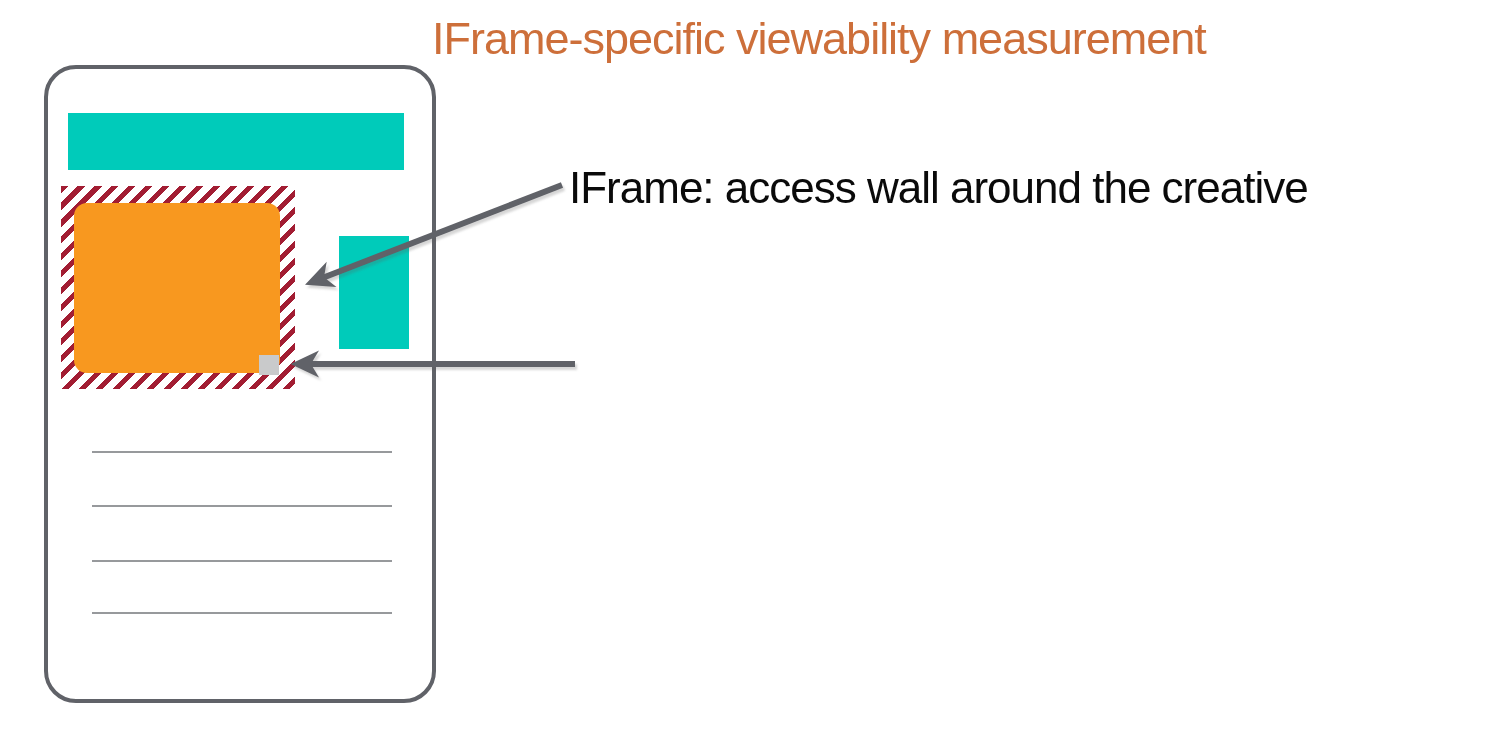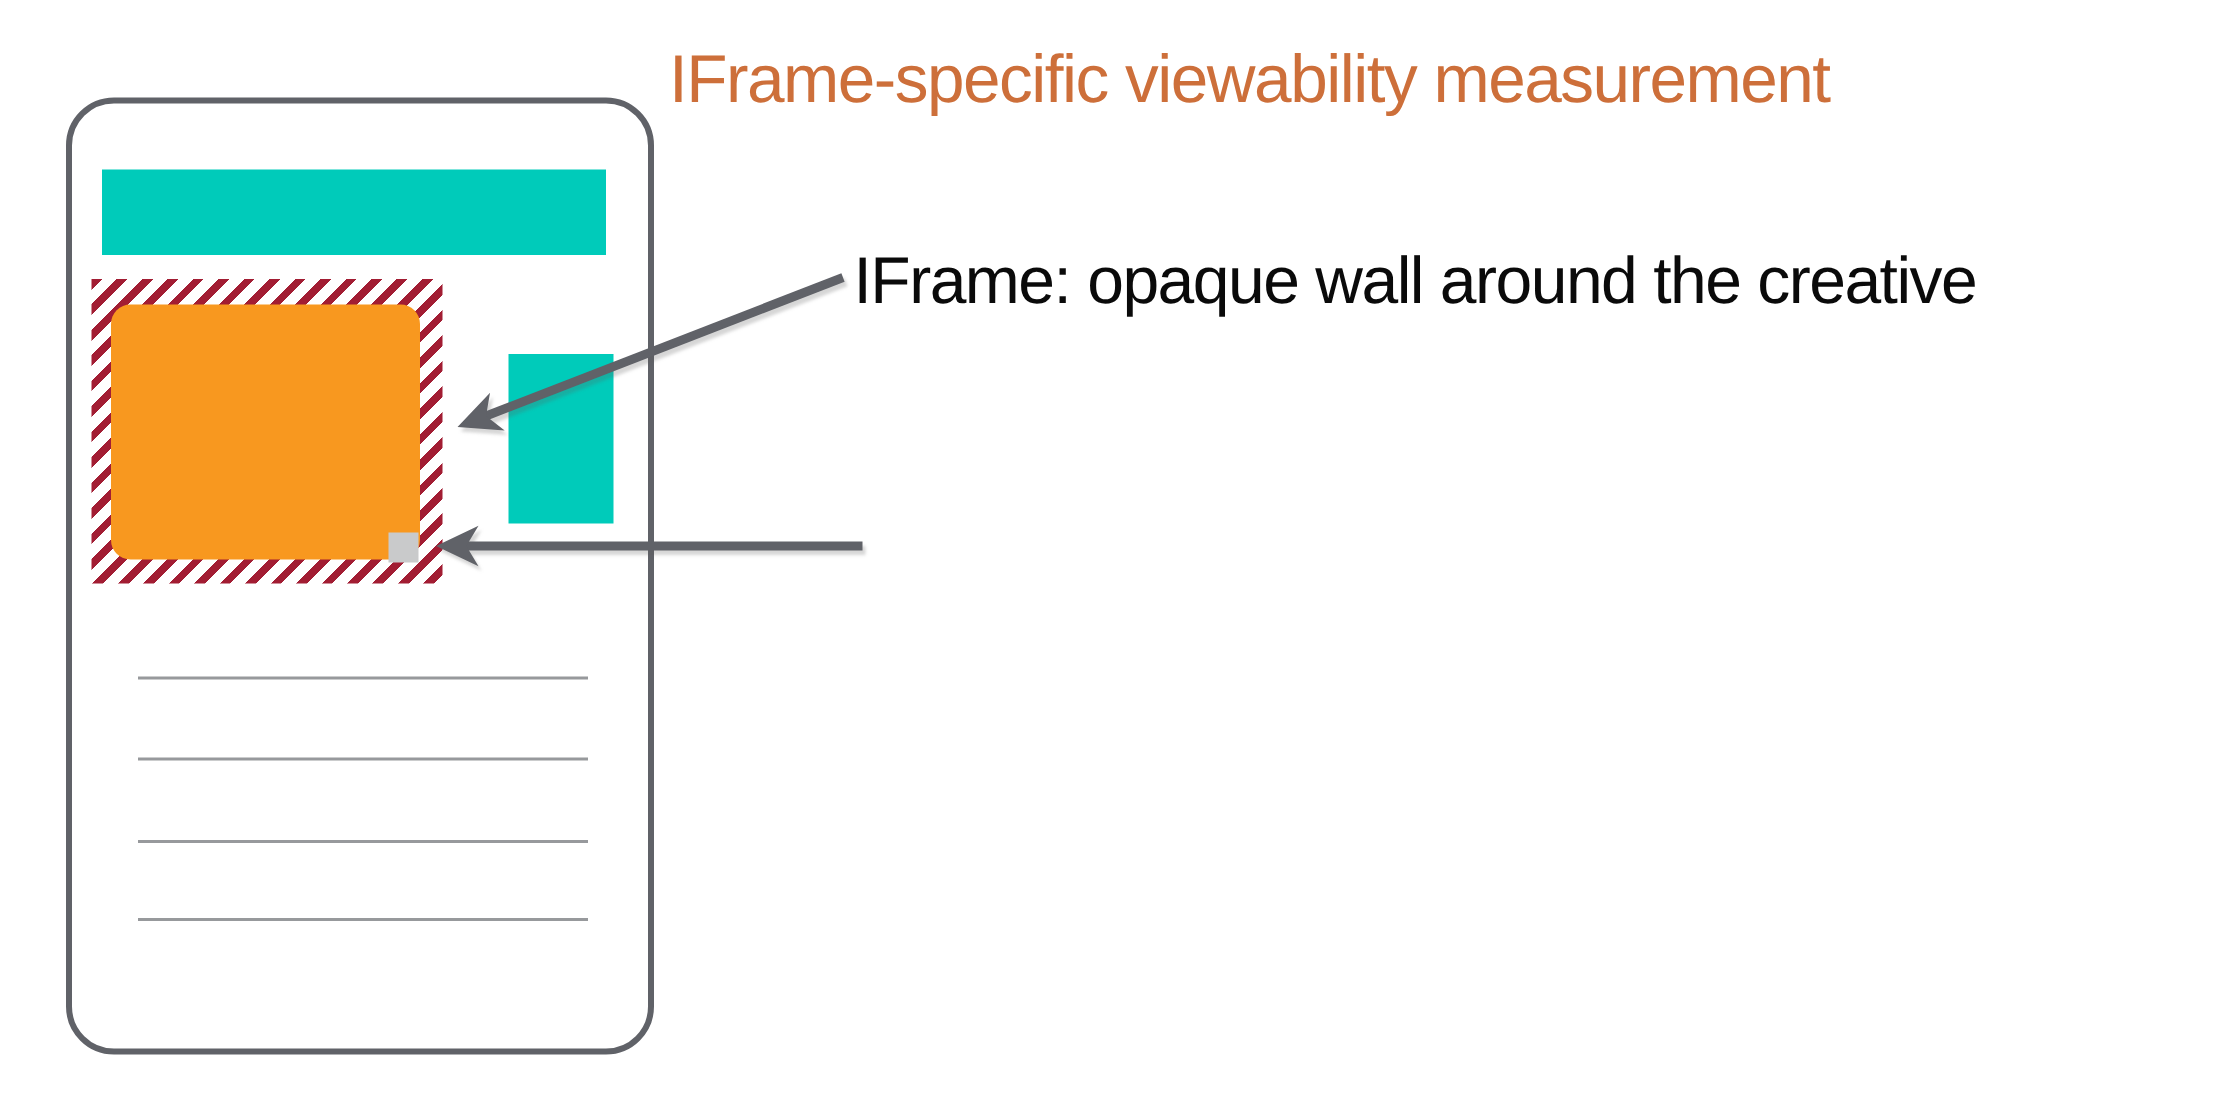--- a/index.html
+++ b/index.html
@@ -17,21 +17,21 @@
   .canvas{
     position:relative;
     width:1491px;height:736px;
     background:var(--background);
     font-family:"Liberation Sans", sans-serif;
     overflow:hidden;
   }
   .title{
     position:absolute;
     left:432px;top:13px;
-    margin:14px;
+    margin:0;
     font-size:45px;
     font-weight:400;
     letter-spacing:-1px;
     color:var(--title-orange);
     white-space:nowrap;
   }
   
   .page{
     position:absolute;
     left:44px;top:65px;
@@ -129,15 +129,15 @@
   <svg class="arrows" viewBox="0 0 1491 736" xmlns="http://www.w3.org/2000/svg">
     <defs>
       <marker id="ah" viewBox="0 0 10 10" refX="7.5" refY="5" markerWidth="5" markerHeight="5" orient="auto">
         <path class="head" d="M0.5,0.5 L10,5 L0.5,9.5 L3.2,5 Z"></path>
       </marker>
     </defs>
     <line x1="562" y1="185" x2="312" y2="282" marker-end="url(#ah)"></line>
     <line x1="575" y1="364" x2="298" y2="364" marker-end="url(#ah)"></line>
   </svg>
 
-  <div class="label iframe-label">IFrame: opaque wall around the creative</div>
+  <div class="label iframe-label">IFrame: access wall around the creative</div>
 
 </div>
 
 </body></html>

